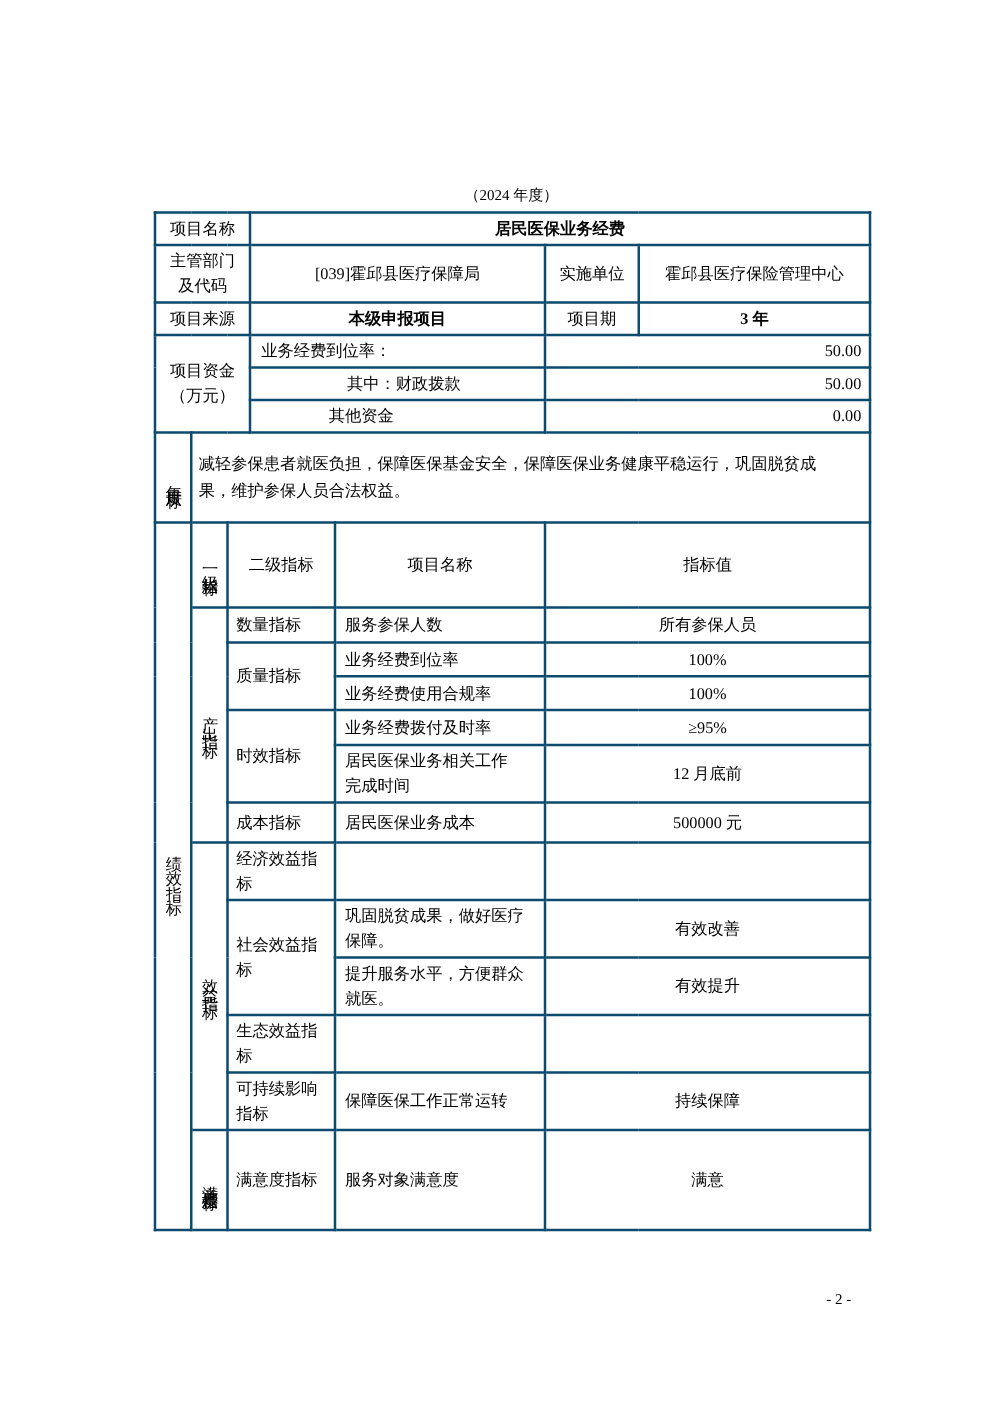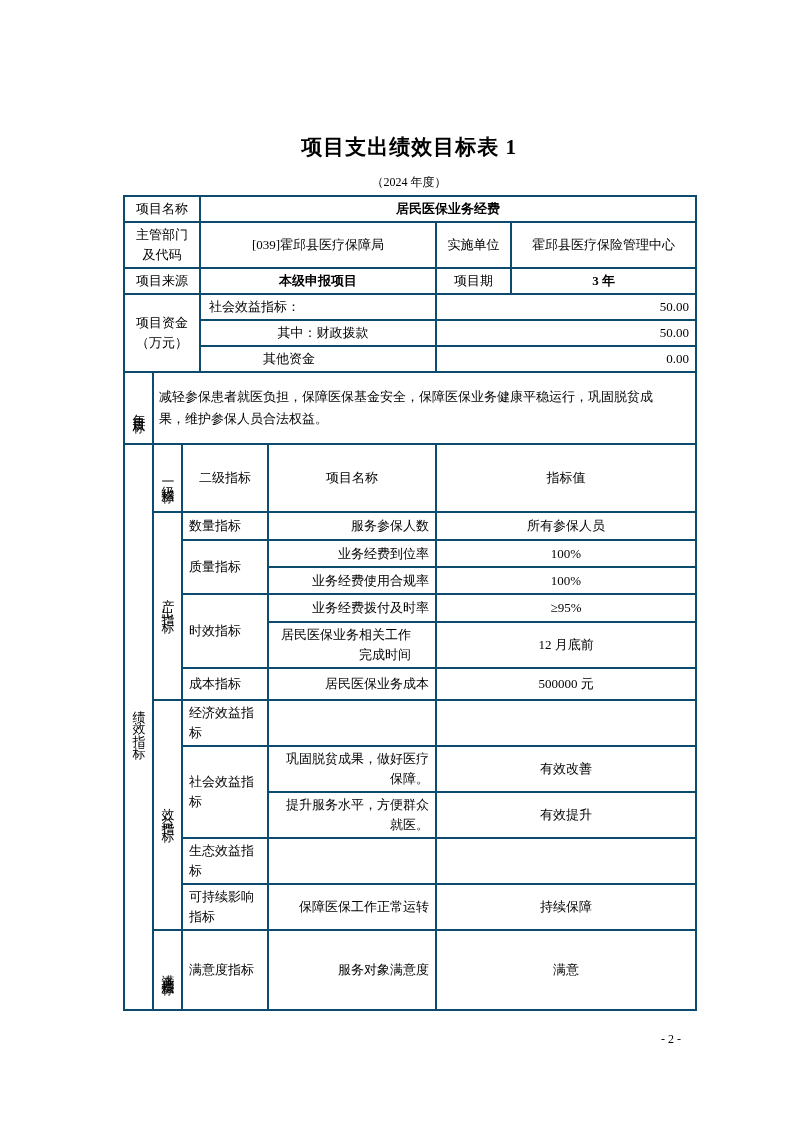--- a/index.html
+++ b/index.html
@@ -25,40 +25,39 @@
   }
   .bold { font-weight: bold; }
   td.lbl { padding: 2px 10px; }
   td.left { text-align: left; }
   td.right { text-align: right; padding-right: 6px; }
   td.ind1 { padding-left: 8px; }
   td.ind2 { padding-left: 14px; text-align: center; }
   td.ind3 { padding-left: 62px; }
   td.goal-text { text-align: left; padding: 3px 38px 3px 5px; line-height: 22px; margin-top: 39px; }
   td.l2 { text-align: left; padding: 2px 5px 2px 6px; }
-  td.l3 { text-align: right; padding: 2px 6px 2px 7px; margin-left: 36px; }
+  td.l3 { text-align: left; padding: 2px 6px 2px 7px; margin-left: 36px; }
   td.l3.pad-r { padding-right: 24px; }
   .vert {
     display: inline-block; writing-mode: vertical-lr; text-orientation: upright;
     line-height: 18px;
   }
   .vert-sm { letter-spacing: 2px; }
   .vert-md { letter-spacing: 7px; }
   .vert-lg { letter-spacing: 12px; }
   .page-number {
     position: absolute; top: 1031px; right: 112px;
     font-size: 12px; line-height: 16px;
   }
 </style>
 </head>
 <body>
 
 <div class="page">
   <div class="content">
-    <div class="doc-title">项目支出绩效目标表 1</div>
     <div class="doc-subtitle">（2024 年度）</div>
 
     <table class="main">
       <colgroup>
         <col style="width:29px">
           <col style="width:29px">
           <col style="width:18px">
         <col style="width:68px">
           <col style="width:168px">
           <col style="width:75px">
@@ -76,21 +75,21 @@
           <td>霍邱县医疗保险管理中心</td>
         </tr>
         <tr style="height:24px">
           <td colspan="3" class="lbl">项目来源</td>
           <td colspan="2" class="bold">本级申报项目</td>
           <td>项目期</td>
           <td class="bold">3 年</td>
         </tr>
         <tr style="height:23px">
           <td colspan="3" rowspan="3" class="lbl">项目资金（万元）</td>
-          <td colspan="2" class="left ind1">社会效益指标：</td>
+          <td colspan="2" class="left ind1">业务经费到位率：</td>
           <td colspan="2" class="right">50.00</td>
         </tr>
         <tr style="height:23px">
           <td colspan="2" class="left ind2">其中：财政拨款</td>
           <td colspan="2" class="right">50.00</td>
         </tr>
         <tr style="height:23px">
           <td colspan="2" class="left ind3">其他资金</td>
           <td colspan="2" class="right">0.00</td>
         </tr>

